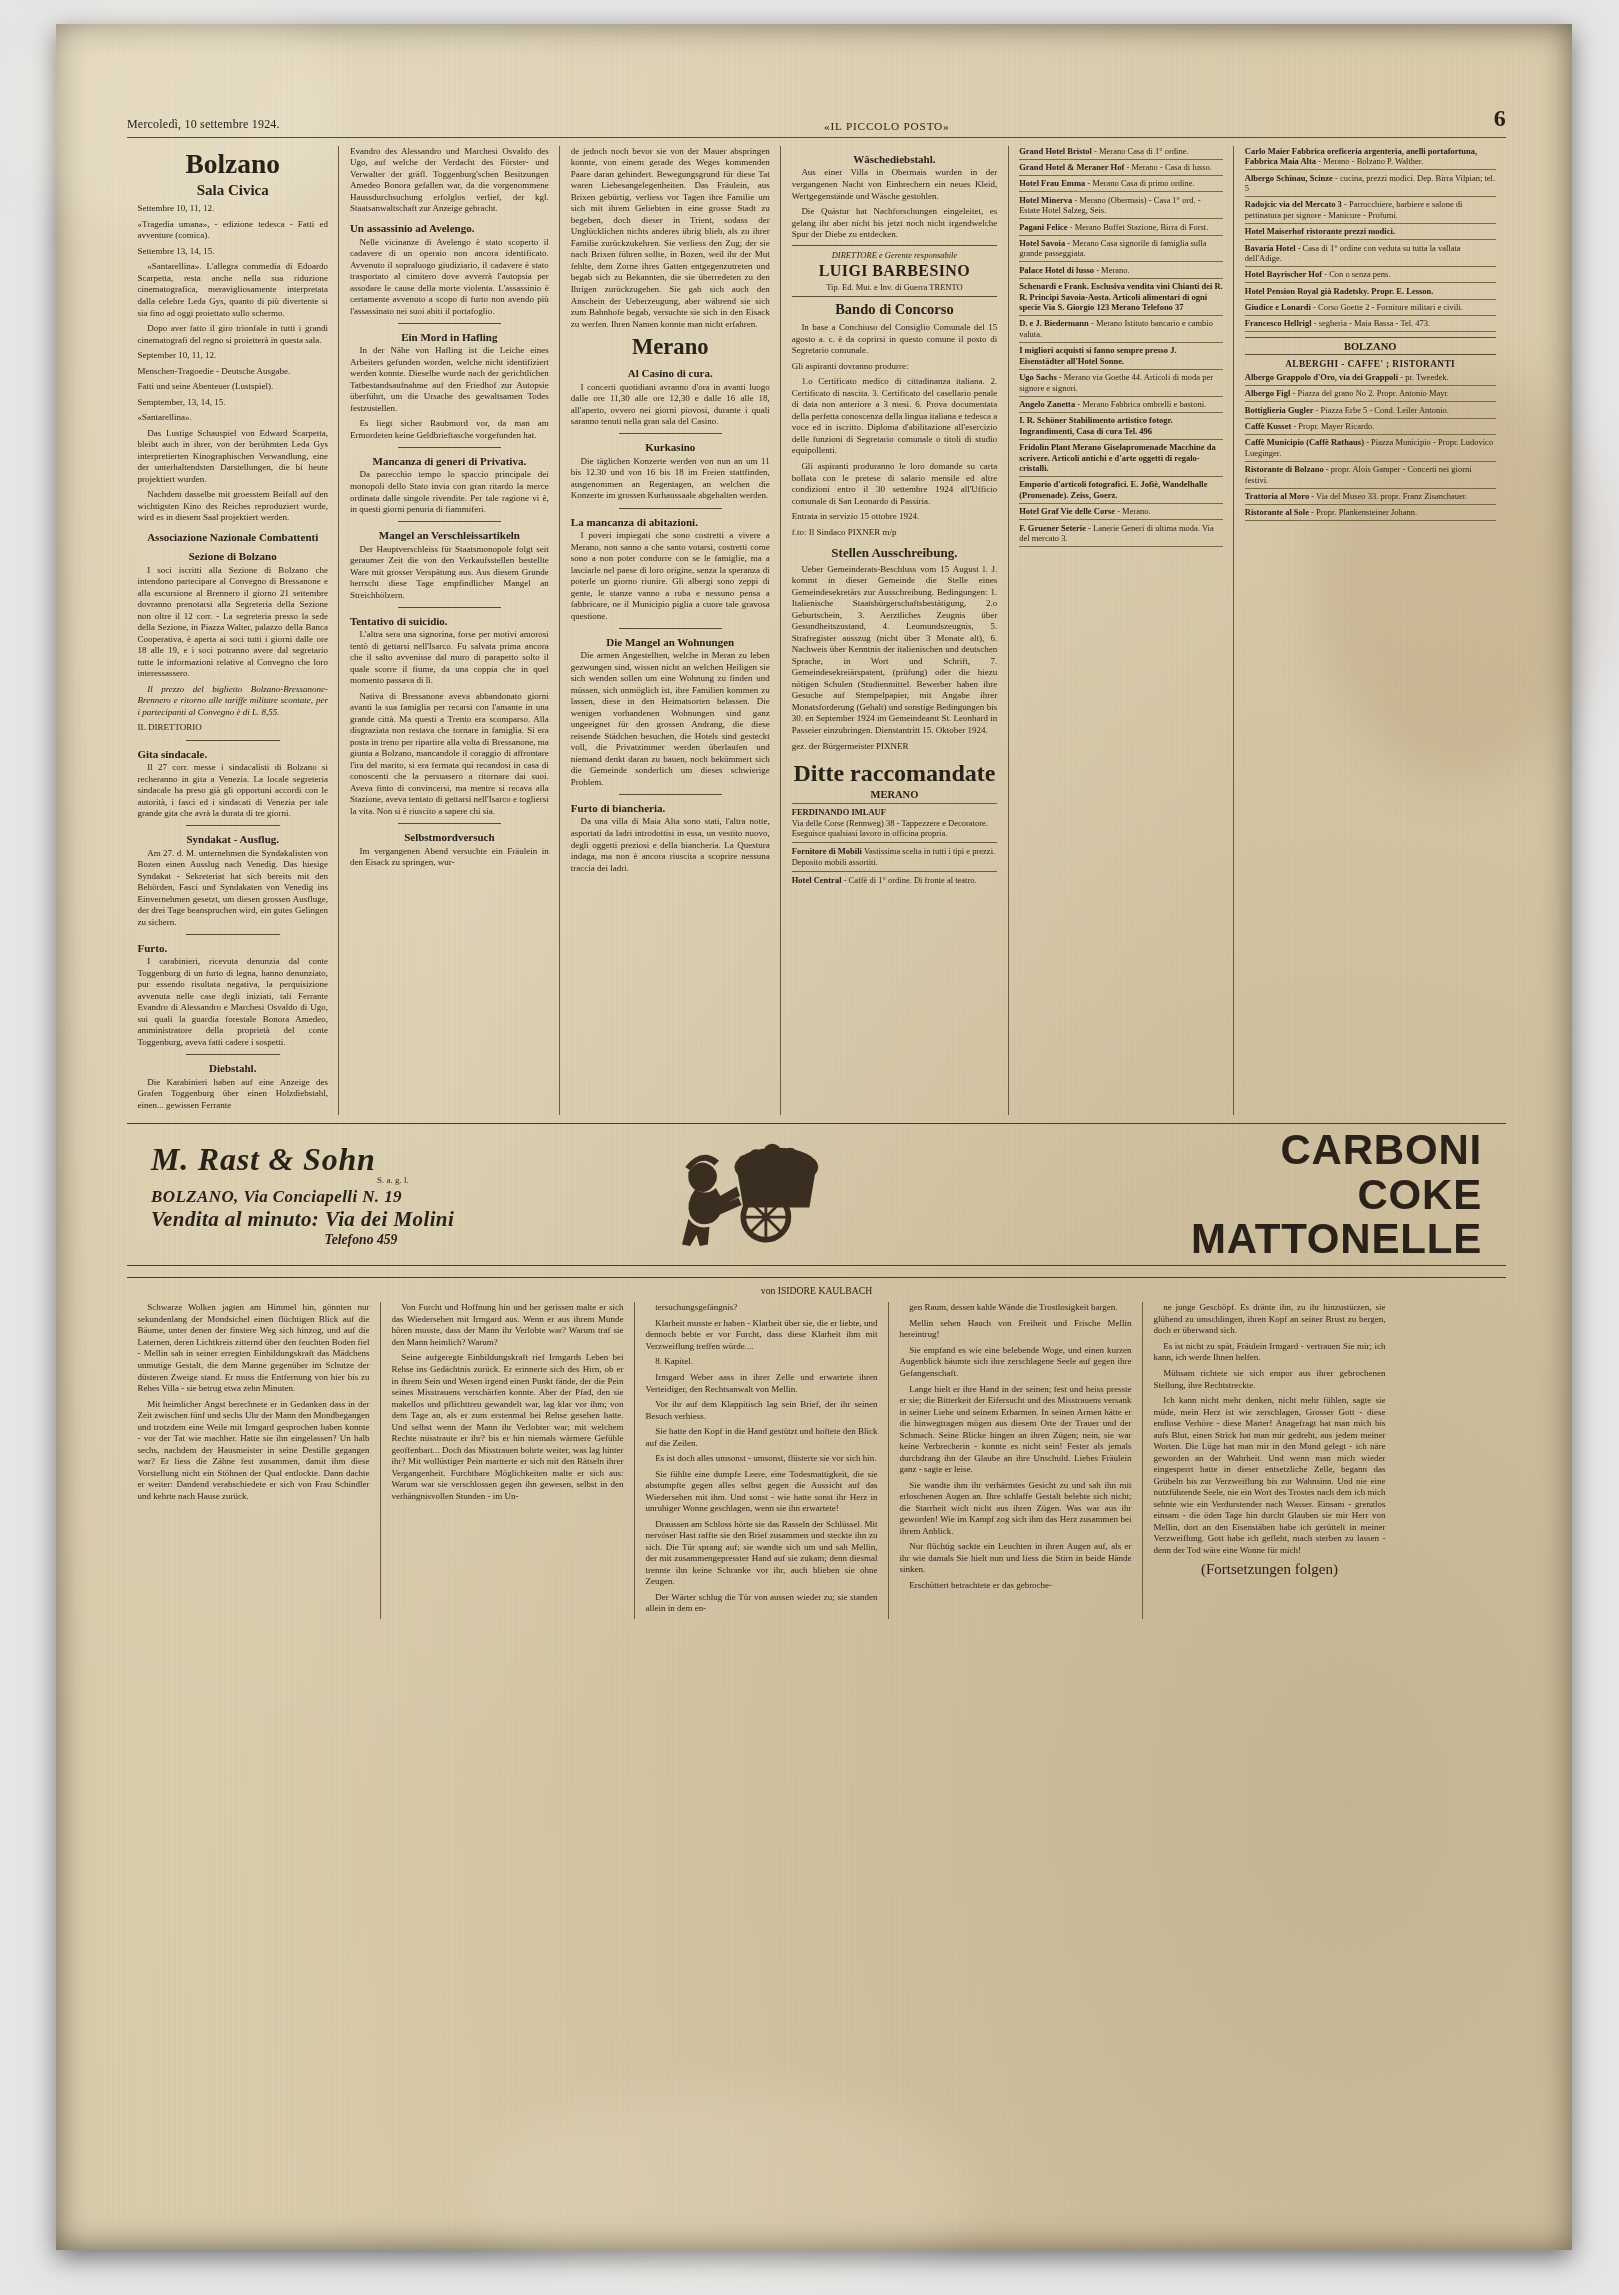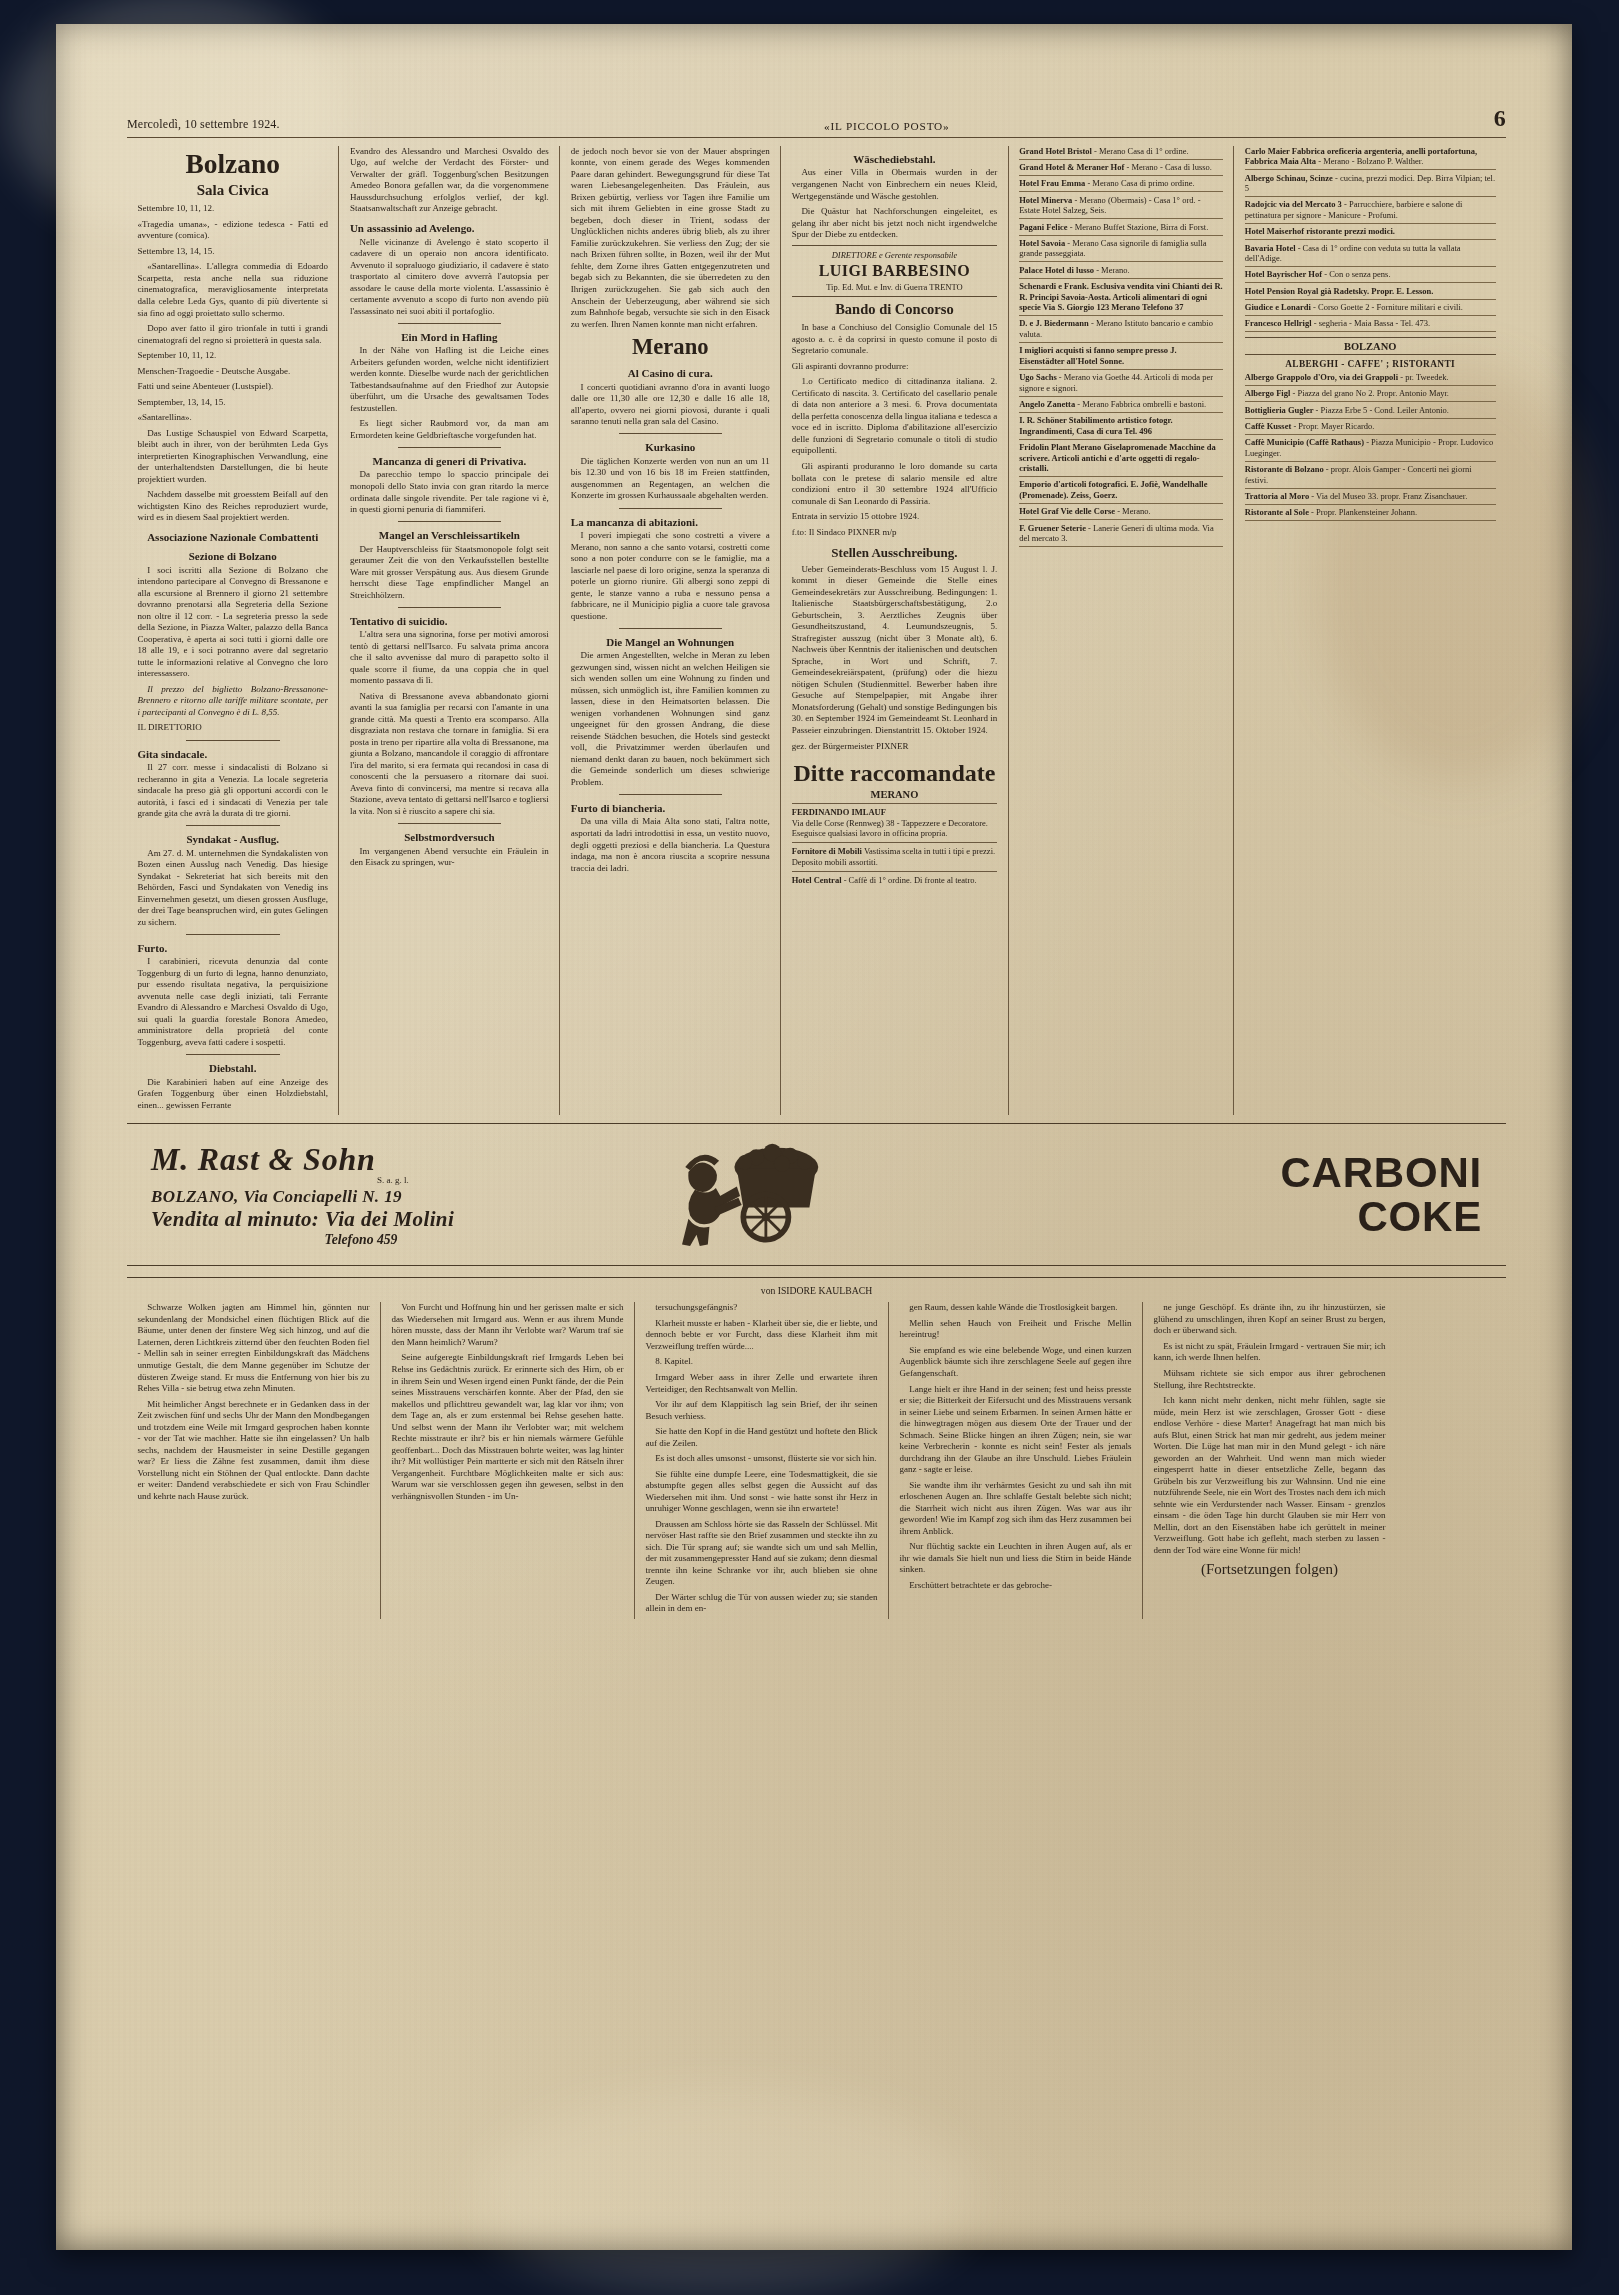--- a/index.html
+++ b/index.html
@@ -1,17 +1,17 @@
 <!DOCTYPE html>
 <html style="font-size:13px"><head>
 <meta charset="utf-8">
 <style>
   html,body{margin:0;padding:0;background:#2b2521;}
   body{width:1620px;height:2295px;font-family:"Liberation Serif",serif;}
-  #page{position:relative;width:1620px;height:2295px;background:#0f172a;overflow:hidden;}
+  #page{position:relative;width:1620px;height:2295px;background:#e5e5e5;overflow:hidden;}
   #sheet{position:absolute;left:56px;top:24px;width:1516px;height:2226px;
     background:#ded2b4;
     box-shadow:0 0 32px rgba(0,0,0,.6) inset, 0 8px 24px rgba(0,0,0,.5);
   }
   #sheet:before{content:"";position:absolute;inset:0;
     background:
       radial-gradient(ellipse at 20% 10%, rgba(255,255,255,.22), rgba(255,255,255,0) 55%),
       radial-gradient(ellipse at 85% 80%, rgba(120,90,50,.20), rgba(0,0,0,0) 60%),
       linear-gradient(115deg, rgba(210,190,150,.25) 0%, rgba(175,150,105,.10) 45%, rgba(200,180,140,.22) 100%);
     pointer-events:none;}
@@ -277,20 +277,21 @@
               <path d="M92 46 q20 -26 42 -8 l-6 6 q-16 -14 -30 6 Z"></path>
               <path d="M104 74 q16 8 26 -2 l10 18 q-4 22 -18 26 q-16 4 -24 -10 q-6 -16 6 -32 Z"></path>
               <path d="M96 110 q10 14 26 10 l-2 22 l-10 2 l-4 -14 l-8 14 l-10 -2 Z"></path>
               <path d="M128 96 l30 -12 l4 9 l-30 13 Z"></path>
             </g>
           </svg>
         </div>
         <div class="right">
           <div>CARBONI</div>
           <div>COKE</div>
+          <div>MATTONELLE</div>
         </div>
       </div>
 
       <div class="lower">
         <div class="byline">von ISIDORE KAULBACH</div>
         <div class="lcols">
           <div class="lcol lc1" id="lw1">
               <p class="t">Schwarze Wolken jagten am Himmel hin, gönnten nur sekundenlang der Mondsichel einen flüchtigen Blick auf die Bäume, unter denen der finstere Weg sich hinzog, und auf die Laternen, deren Lichtkreis zitternd über den feuchten Boden fiel - Mellin sah in seiner erregten Einbildungskraft das Mädchens unmutige Gestalt, die dem Manne gegenüber im Schutze der düsteren Zweige stand. Er muss die Entfernung von hier bis zu Rehes Villa - sie betrug etwa zehn Minuten.</p>
               <p class="t">Mit heimlicher Angst berechnete er in Gedanken dass in der Zeit zwischen fünf und sechs Uhr der Mann den Mondbegangen und trotzdem eine Weile mit Irmgard gesprochen haben konnte - vor der Tat wie machher. Hatte sie ihn eingelassen? Un halb sechs, nachdem der Hausmeister in seine Destille gegangen war? Er liess die Zähne fest zusammen, damit ihm diese Vorstellung nicht ein Stöhnen der Qual entlockte. Dann dachte er weiter: Dandend verabschiedete er sich von Frau Schindler und kehrte nach Hause zurück.</p>
             </div>

